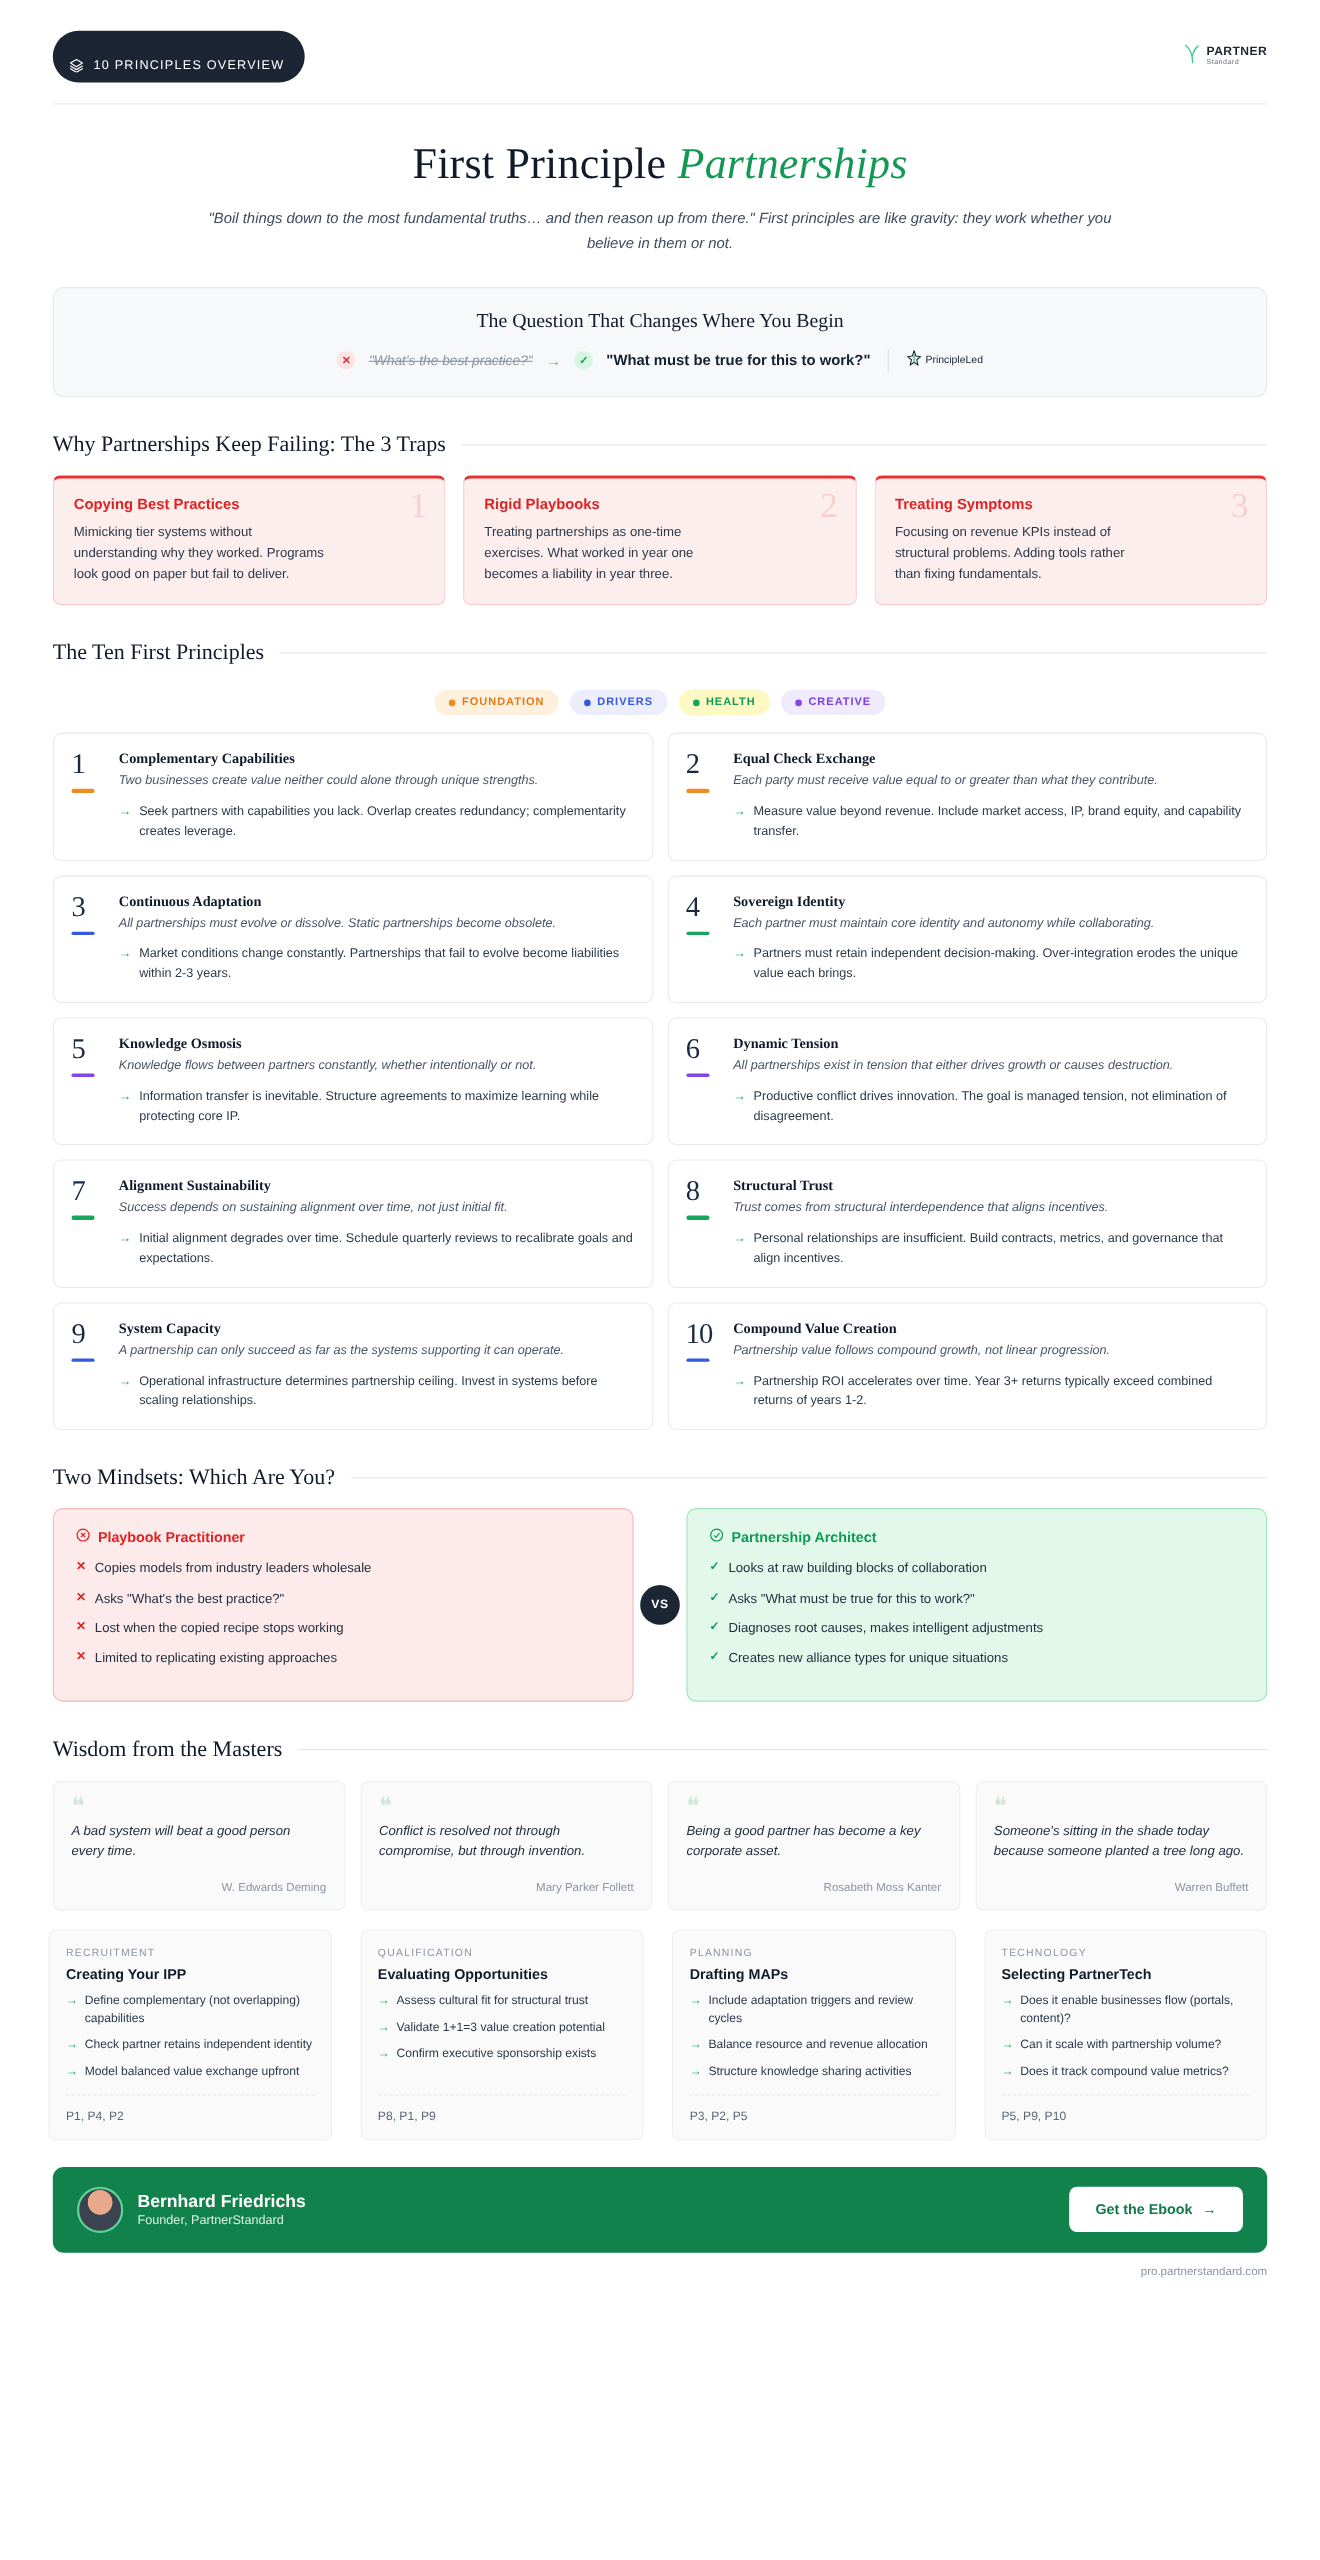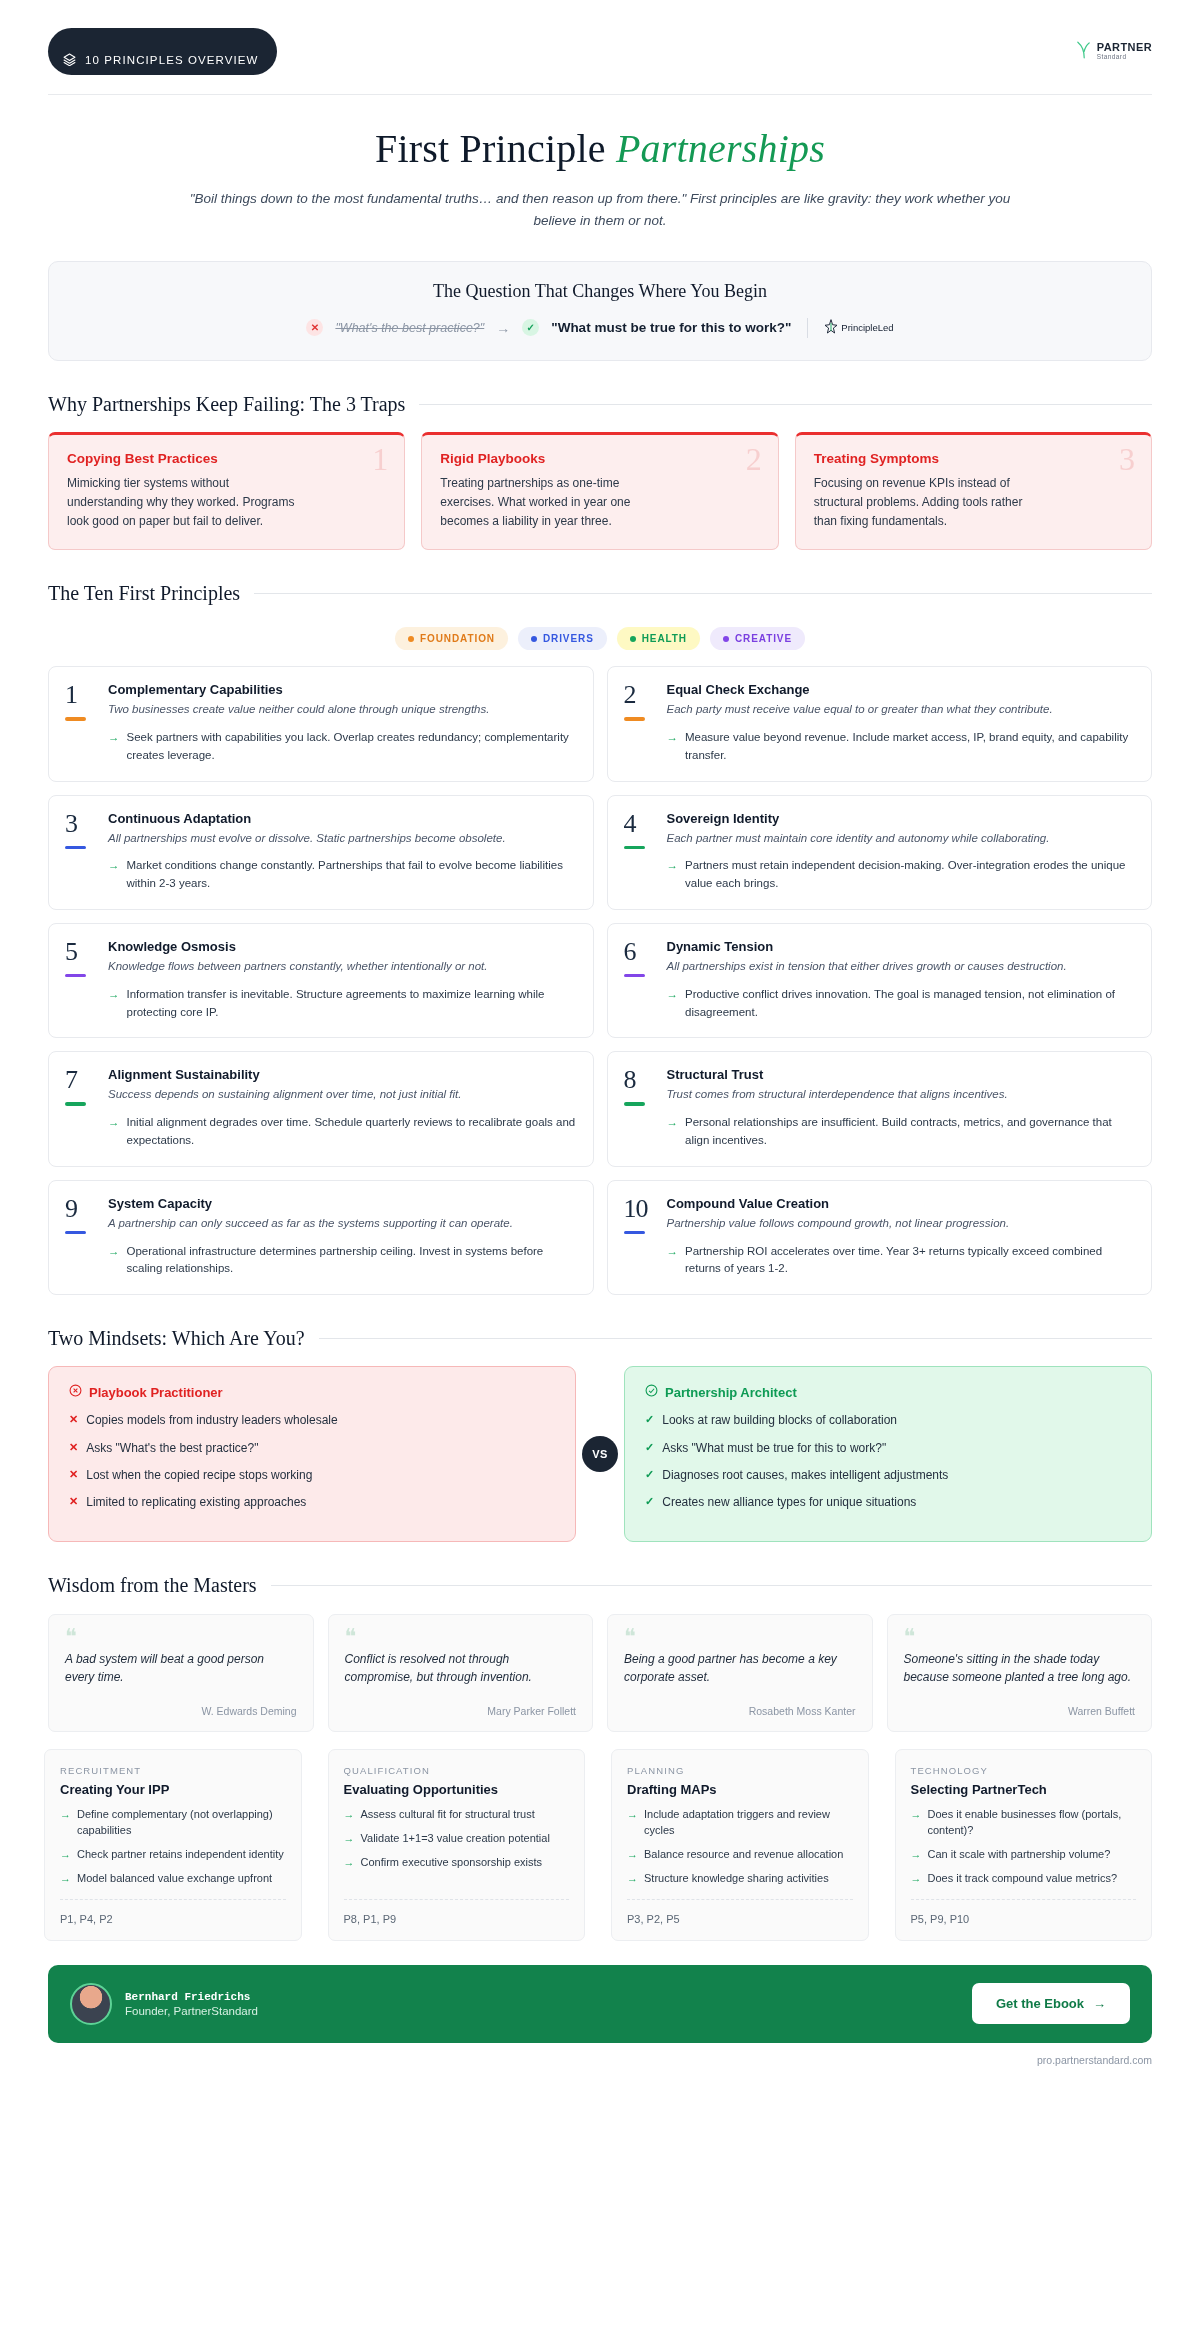--- a/index.html
+++ b/index.html
@@ -118,21 +118,21 @@
   .pnum {
     font-family: "Liberation Serif", serif;
     font-size: 26px; line-height: 1; color: #1a2a3f; font-weight: 400; letter-spacing: -1px;
   }
   .pbar { width: 21px; height: 3.5px; border-radius: 2px; margin-top: 9px; }
   .c-orange { background: #ef8b22; }
   .c-blue { background: #3558e0; }
   .c-green { background: #16a55c; }
   .c-purple { background: #8246e8; }
   .pbody { flex: 1; }
-  .pbody h5 { font-size: 13px; font-weight: 700; color: #101a2b; }
+  .pbody h5 { font-size: 13px; font-weight: 700; color: #101a2b; font-family: Liberation Serif, serif; }
   .pdesc { font-size: 11.5px; font-style: italic; color: #4a5568; line-height: 1.55; margin-top: 4px; }
   .pact { display: flex; gap: 7px; margin-top: 10px; }
   .pact .ar { color: #16a55c; font-size: 11.5px; flex: none; line-height: 1.55; }
   .pact span.txt { font-size: 11.5px; color: #2c3949; line-height: 1.55; }
 
   
   .mindsets { position: relative; display: grid; grid-template-columns: 1fr 1fr; gap: 48px; margin: 16px 48px 0 48px; }
   .mind {
     border-radius: 9px; padding: 17px 20px 19px 20px;
   }
@@ -182,21 +182,21 @@
   .cta {
     margin: 24px 48px 0 48px; background: #12824c; border-radius: 10px;
     padding: 18px 22px; display: flex; align-items: center; justify-content: space-between;
   }
   .cta-left { display: flex; align-items: center; gap: 13px; }
   .avatar {
     width: 42px; height: 42px; border-radius: 50%;
     background: radial-gradient(circle at 50% 32%, #e8a88c 0 34%, #3b4350 36% 100%);
     border: 2px solid #5dd396; flex: none;
   }
-  .cta-name { font-size: 11px; font-weight: 700; color: #ffffff; font-family: Liberation Mono, monospace; }
+  .cta-name { font-size: 16px; font-weight: 700; color: #ffffff; }
   .cta-role { font-size: 11.5px; color: #d6f0e2; margin-top: 2px; }
   .cta-btn {
     background: #ffffff; color: #0f7a47; border: none; border-radius: 7px;
     padding: 13px 24px; font-size: 13px; font-weight: 700;
     display: inline-flex; align-items: center; gap: 9px; cursor: pointer;
     font-family: "Liberation Sans", sans-serif;
   }
   .urlline { text-align: right; margin: 11px 48px 0 48px; font-size: 10.5px; color: #8b95a4; }
 </style>
 </head>

